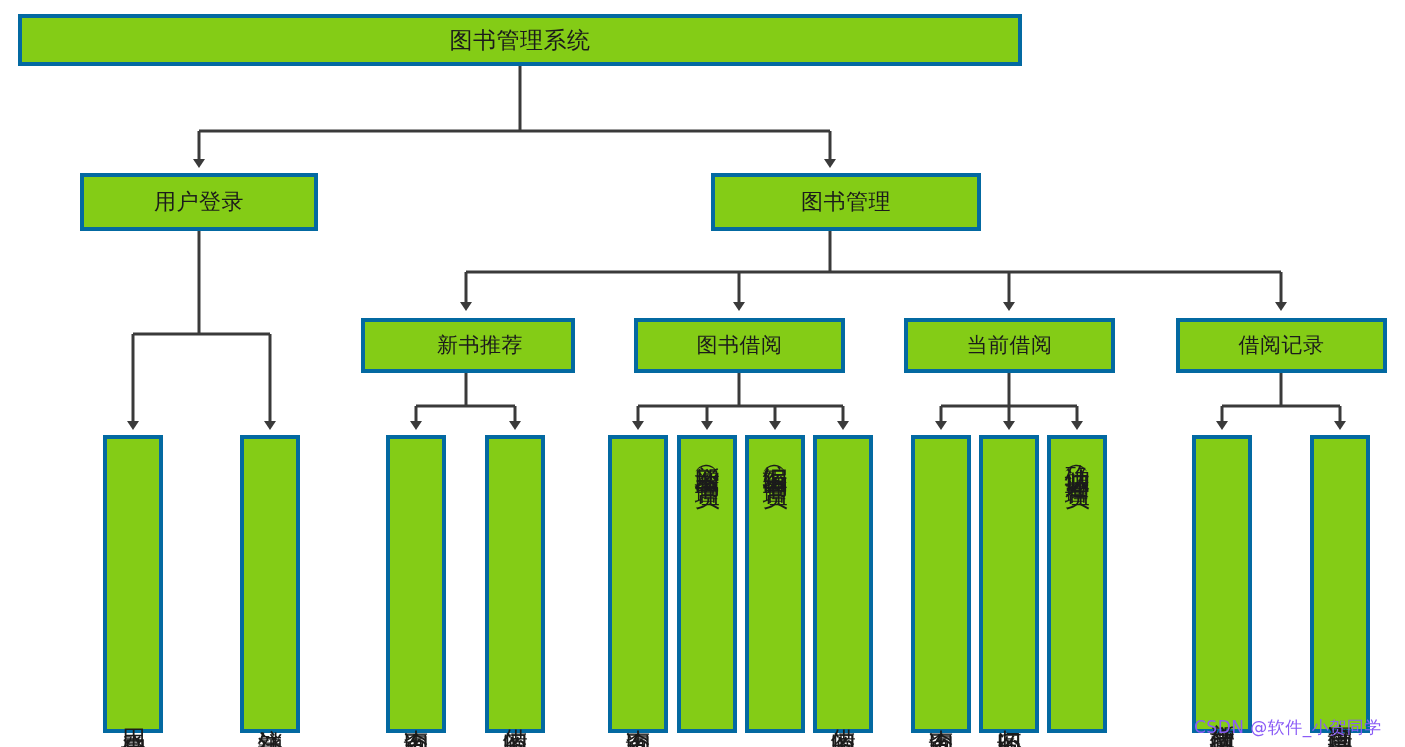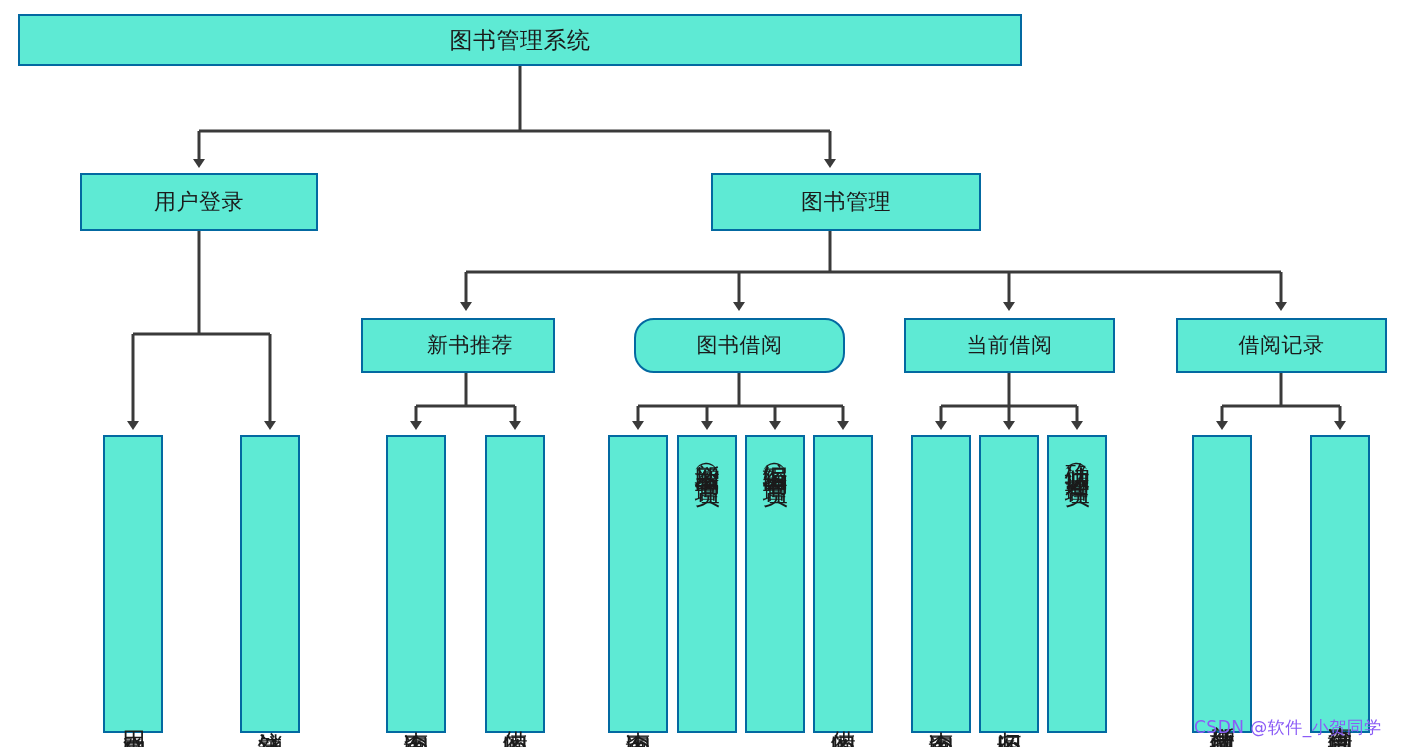--- a/index.html
+++ b/index.html
@@ -21,22 +21,22 @@
     position: absolute;
     left: 0;
     top: 0;
     width: 1405px;
     height: 747px;
     pointer-events: none;
   }
   .node {
     position: absolute;
     box-sizing: border-box;
-    background: #5eead4;
-    border: 2px solid #0369a1;
+    background: #84cc16;
+    border: 4px solid #0369a1;
     display: flex;
     align-items: center;
     justify-content: center;
   }
   .node .label {
     color: #1b1b1b;
     line-height: 1.15;
     letter-spacing: 0.5px;
     white-space: nowrap;
   }
@@ -132,24 +132,24 @@
     <span class="label">图书管理系统</span>
   </div>
 
   <div class="node level2" style="left:80px; top:173px; width:238px; height:58px;">
     <span class="label">用户登录</span>
   </div>
   <div class="node level2" style="left:711px; top:173px; width:270px; height:58px;">
     <span class="label">图书管理</span>
   </div>
 
-  <div class="node level3" style="left:361px; top:318px; width:194px; height:55px;padding-left:24px;">
+  <div class="node level3" style="left:361px; top:318px; width:214px; height:55px;padding-left:24px;">
     <span class="label">新书推荐</span>
   </div>
-  <div class="node level3" style="left:634px; top:318px; width:211px; height:55px;border-radius:20px;">
+  <div class="node level3" style="left:634px; top:318px; width:211px; height:55px;">
     <span class="label">图书借阅</span>
   </div>
   <div class="node level3" style="left:904px; top:318px; width:211px; height:55px;">
     <span class="label">当前借阅</span>
   </div>
   <div class="node level3" style="left:1176px; top:318px; width:211px; height:55px;">
     <span class="label">借阅记录</span>
   </div>
 
   <div class="node leaf" style="left:103px; top:435px; width:60px; height:298px;">

